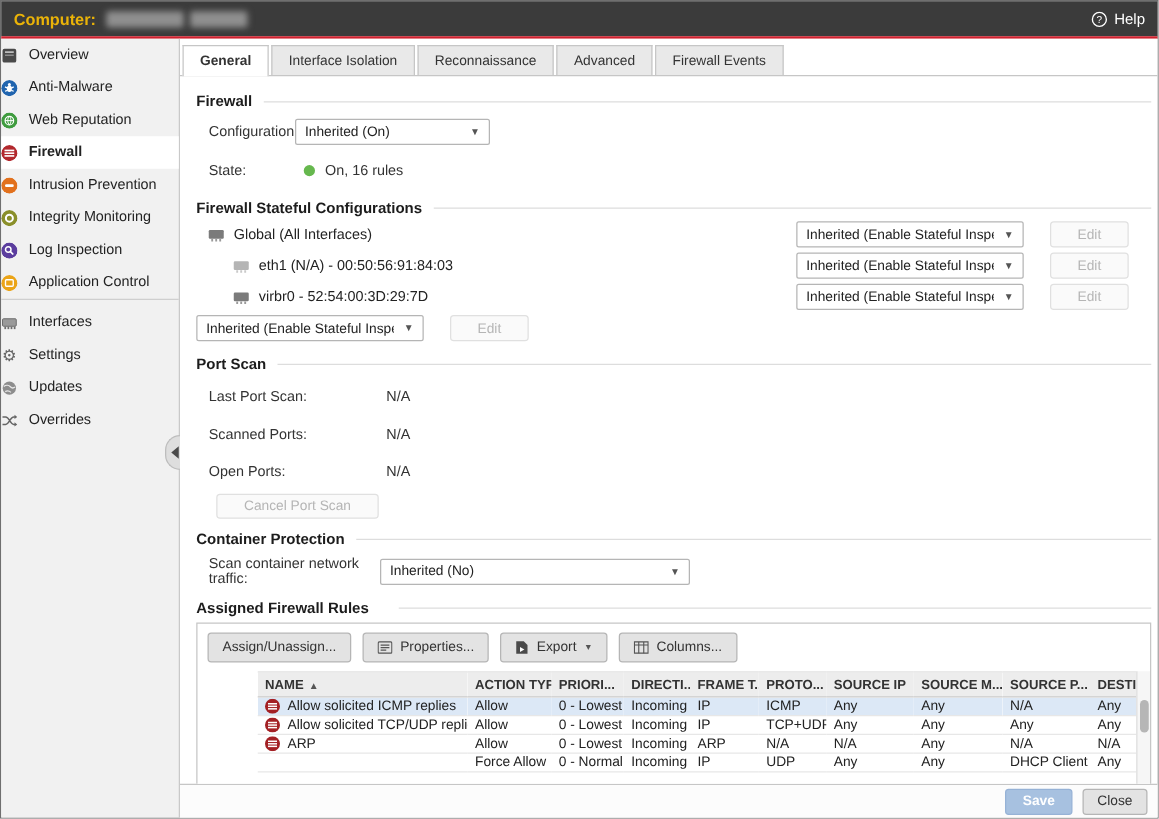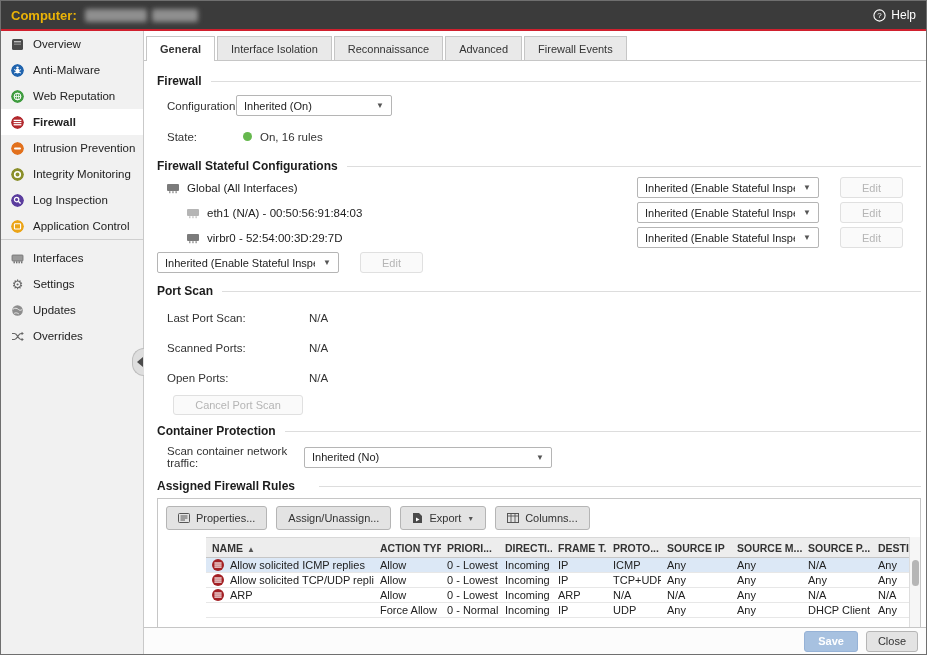--- a/index.html
+++ b/index.html
@@ -17,21 +17,21 @@
   .help { display: flex; align-items: center; gap: 5px; color: #fff; font-size: 12px; cursor: pointer; }
   .redline { height: 2px; background: #d0202e; flex: 0 0 auto; }
 
   
   .main { flex: 1; display: flex; min-height: 0; }
   .sidebar { width: 143px; background: #f1f1f1; border-right: 1px solid #c9c9c9; position: relative; flex: 0 0 auto; }
   .content { flex: 1; min-width: 0; display: flex; flex-direction: column; background: #fff; }
 
   
   .side-group1 { border-bottom: 1px solid #cfcfcf; }
-  .side-item { height: 26px; display: flex; align-items: center; padding-left: 10px; gap: 9px; font-size: 11.5px; color: #222; cursor: pointer; }
+  .side-item { height: 26px; display: flex; align-items: center; gap: 9px; font-size: 11.5px; color: #222; cursor: pointer; }
   .side-item.selected { background: #fff; font-weight: bold; }
   .side-group2 { margin-top: 5px; }
   .mod-icon { width: 13px; height: 13px; border-radius: 50%; flex: 0 0 auto; display: inline-block; }
   .gray-icon { width: 13px; height: 13px; flex: 0 0 auto; display: inline-flex; align-items: center; justify-content: center; color: #666; font-size: 13px; line-height: 13px; }
   .collapse-tab { position: absolute; right: -1px; top: 317px; width: 12px; height: 28px; background: #dedede; border: 1px solid #bdbdbd; border-right: none; border-radius: 14px 0 0 14px; display: flex; align-items: center; justify-content: center; cursor: pointer; }
   .collapse-tab .tri { width: 0; height: 0; border-top: 5px solid transparent; border-bottom: 5px solid transparent; border-right: 6px solid #4a4a4a; margin-left: 2px; }
 
   
   .tabstrip { display: flex; align-items: flex-end; padding: 4px 0 0 2px; border-bottom: 1px solid #c6c6c6; flex: 0 0 auto; }
   .tab { font-size: 11px; color: #333; padding: 6px 13px 5px; background: #e9e9e9; border: 1px solid #c6c6c6; border-bottom: none; margin-right: 2px; cursor: pointer; white-space: nowrap; }
@@ -330,29 +330,29 @@
         </div>
 
         <div class="sec-head" style="margin-top:10px;gap:15px;">
           <b>Assigned Firewall Rules</b>
             <span class="rule"></span>
         </div>
 
         <div class="rules-box">
           <div class="toolbar">
             <span class="btn tbtn">
+                <span>Assign/Unassign...</span>
+              </span>
+            <span class="btn tbtn">
               <svg width="12" height="12" viewBox="0 0 12 12">
                   <rect x="0.5" y="1.5" width="11" height="9" rx="1" fill="none" stroke="#555"></rect>
                   <path d="M2.5 4h7M2.5 6h7M2.5 8h4.5" stroke="#555" stroke-width="1"></path>
                 </svg>
               <span>Properties...</span>
             </span>
-            <span class="btn tbtn">
-                <span>Assign/Unassign...</span>
-              </span>
             <span class="btn tbtn">
               <svg width="11" height="12" viewBox="0 0 11 12">
                   <path d="M1 1h6l3 3v7H1z" fill="#4a4a4a"></path>
                   <path d="M4 5.5l3.5 2L4 9.5z" fill="#fff"></path>
                 </svg>
               <span>Export</span>
               <span class="caret" style="font-size:7px;color:#555;">▼</span>
             </span>
             <span class="btn tbtn">
               <svg width="12" height="12" viewBox="0 0 12 12">

